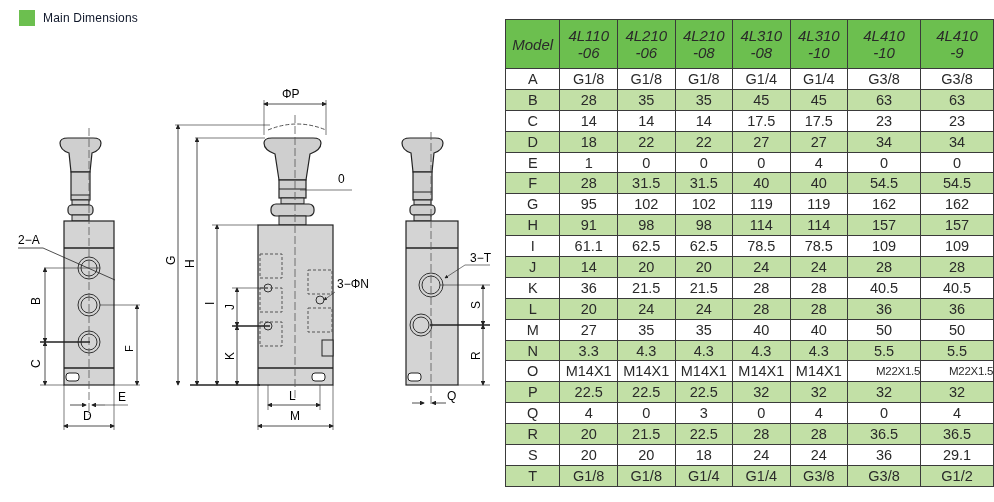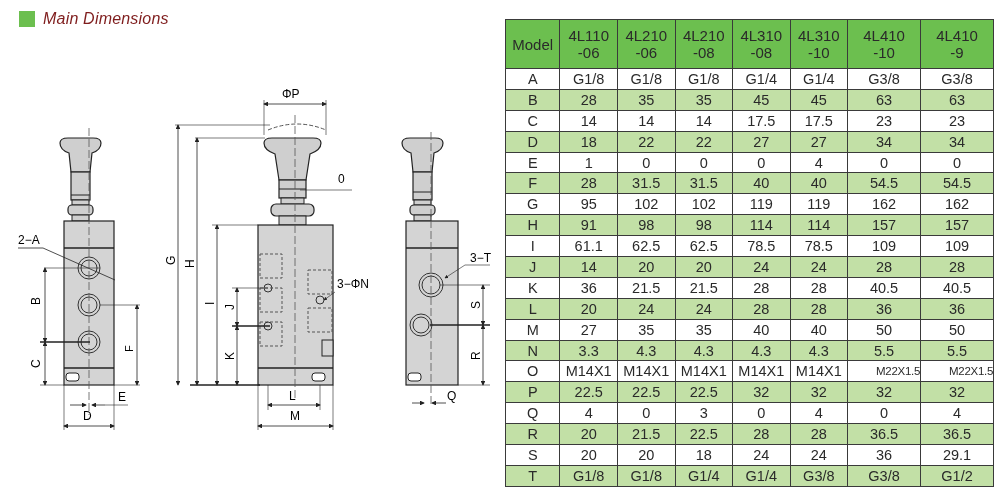--- a/index.html
+++ b/index.html
@@ -1,26 +1,26 @@
 <!DOCTYPE html>
 <html><head>
 <meta charset="utf-8">
 <style>
   html, body { margin: 0; padding: 0; background: #ffffff; }
   body { width: 994px; height: 502px; position: relative; overflow: hidden; font-family: "Liberation Sans", sans-serif; color: #222; }
 
   .heading { position: absolute; left: 19px; top: 10px; display: flex; align-items: center; }
   .heading .sq { width: 16px; height: 16px; background: #6cbf4f; margin-right: 8px; }
-  .heading .title { font-size: 16px; color: #7f1d1d; letter-spacing: 0.2px; font-style: italic; }
+  .heading .title { font-size: 12px; color: #0f172a; letter-spacing: 0.2px; }
 
   .drawings { position: absolute; left: 0; top: 60px; width: 500px; height: 440px; }
 
   table.dims { position: absolute; left: 505px; top: 19px; border-collapse: collapse; font-size: 14.5px; }
   table.dims th, table.dims td { border: 1.5px solid #3a3a3a; text-align: center; padding: 0; color: #2a2a2a; }
-  table.dims th { background: #6cbf4f; font-weight: normal; height: 48px; font-size: 15px; line-height: 17px; }
+  table.dims th { background: #6cbf4f; font-weight: normal; height: 48px; font-size: 15px; line-height: 17px; font-style: italic; }
   table.dims th.model { width: 54px; font-size: 15px; }
   table.dims th.col { width: 57px; margin-left: 24px; }
   table.dims td { height: 19.9px; line-height: 18px; }
   table.dims tr.odd td { background: #ffffff; }
   table.dims tr.even td { background: #c2e0a6; }
   table.dims td.small { font-size: 11.5px; letter-spacing: -0.3px; padding-left: 28px; }
 </style>
 </head>
 <body>
 

